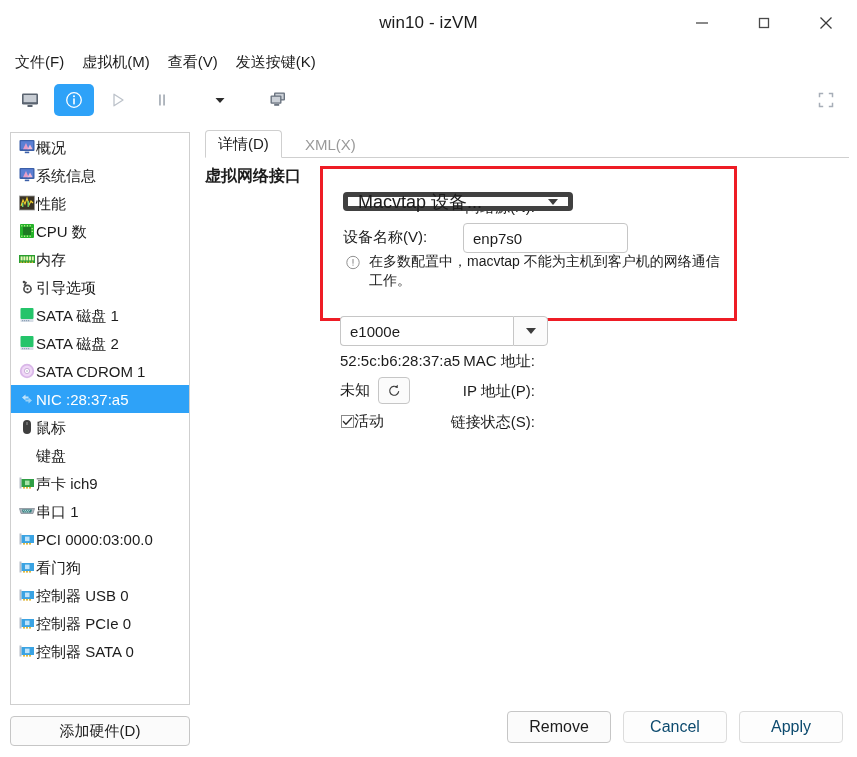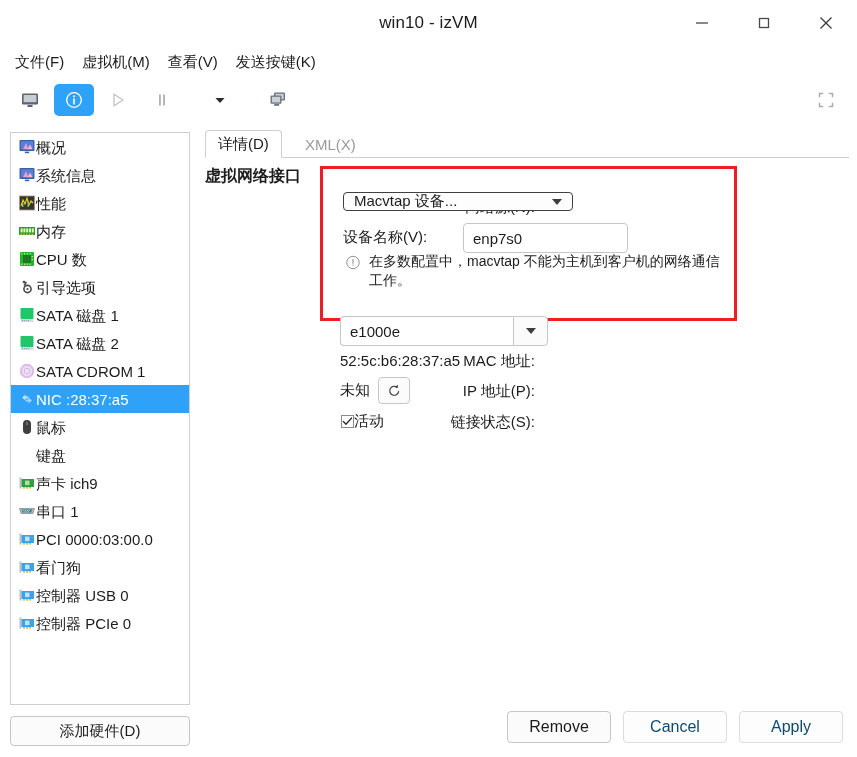--- a/index.html
+++ b/index.html
@@ -91,22 +91,22 @@
     position: absolute; left: 120px; top: 36px; width: 417px; height: 155px;
     border: 3px solid #ee1c25; background: transparent; pointer-events: none;
   }
 
   
   .frow { position: absolute; display: flex; align-items: center; }
   .flabel { font-size: 15px; color: #1c1c1c; text-align: right; white-space: nowrap; }
   .fvalue { font-size: 15px; color: #1c1c1c; white-space: nowrap; }
 
   .combo {
-    height: 19px; border: 1px solid #404040; border-radius: 4px; background: #fdfdfd;
-    display: flex; align-items: center; padding: 0 10px; font-size: 15px; color: #1c1c1c;
+    height: 19px; border: 5px solid #404040; border-radius: 4px; background: #fdfdfd;
+    display: flex; align-items: center; padding: 0 10px; font-size: 18px; color: #1c1c1c;
     justify-content: space-between; gap: 10px;
   }
   .caret { width: 0; height: 0; border-left: 5px solid transparent; border-right: 5px solid transparent;
            border-top: 6px solid #3d3d3d; margin-left: 6px; }
 
   .textfield {
     height: 30px; border: 1px solid #c6c6c6; border-radius: 4px; background: #fff;
     display: flex; align-items: center; padding: 0 9px; font-size: 15px; color: #1c1c1c;
   }
 
@@ -259,41 +259,20 @@
       </div>
 
       <div class="hw-item">
         <svg class="hw-icon" viewBox="0 0 18 18">
           <rect x="1.5" y="2" width="15" height="14" fill="#3a3326" stroke="#9a9a9a" stroke-width="0.8"></rect>
           <polyline points="3,12 5,6 7,10 9,4 11,11 13,7 15,9" fill="none" stroke="#f2d02c" stroke-width="1.1"></polyline>
           <rect x="4" y="9" width="1.4" height="4" fill="#6fd36f"></rect>
           <rect x="9.5" y="7" width="1.4" height="6" fill="#6fd36f"></rect>
         </svg>
         <span class="hw-label">性能</span>
-      </div>
-
-      <div class="hw-item">
-        <svg class="hw-icon" viewBox="0 0 18 18">
-          <rect x="1" y="5" width="16" height="8" fill="#2a9e2f"></rect>
-          <g fill="#e8f7b8">
-            <rect x="2.6" y="6.4" width="2" height="4"></rect>
-              <rect x="5.4" y="6.4" width="2" height="4"></rect>
-            <rect x="8.2" y="6.4" width="2" height="4"></rect>
-              <rect x="11" y="6.4" width="2" height="4"></rect>
-            <rect x="13.8" y="6.4" width="2" height="4"></rect>
-          </g>
-          <g fill="#e0b73a">
-            <rect x="2.4" y="11.6" width="1.4" height="1.4"></rect>
-              <rect x="5.2" y="11.6" width="1.4" height="1.4"></rect>
-            <rect x="8" y="11.6" width="1.4" height="1.4"></rect>
-              <rect x="10.8" y="11.6" width="1.4" height="1.4"></rect>
-            <rect x="13.6" y="11.6" width="1.4" height="1.4"></rect>
-          </g>
-        </svg>
-        <span class="hw-label">内存</span>
       </div>
 
       <div class="hw-item">
         <svg class="hw-icon" viewBox="0 0 18 18">
           <rect x="2" y="2" width="14" height="14" rx="1" fill="#25b32a"></rect>
           <rect x="5" y="5" width="8" height="8" fill="#1d7a22"></rect>
           <g fill="#d8f5a0">
             <rect x="3.2" y="3.2" width="1.2" height="1.2"></rect>
               <rect x="6" y="3.2" width="1.2" height="1.2"></rect>
             <rect x="8.8" y="3.2" width="1.2" height="1.2"></rect>
@@ -304,20 +283,41 @@
               <rect x="11.6" y="13.6" width="1.2" height="1.2"></rect>
             <rect x="13.6" y="6" width="1.2" height="1.2"></rect>
               <rect x="13.6" y="8.8" width="1.2" height="1.2"></rect>
           </g>
         </svg>
         <span class="hw-label">CPU 数</span>
       </div>
 
       <div class="hw-item">
         <svg class="hw-icon" viewBox="0 0 18 18">
+          <rect x="1" y="5" width="16" height="8" fill="#2a9e2f"></rect>
+          <g fill="#e8f7b8">
+            <rect x="2.6" y="6.4" width="2" height="4"></rect>
+              <rect x="5.4" y="6.4" width="2" height="4"></rect>
+            <rect x="8.2" y="6.4" width="2" height="4"></rect>
+              <rect x="11" y="6.4" width="2" height="4"></rect>
+            <rect x="13.8" y="6.4" width="2" height="4"></rect>
+          </g>
+          <g fill="#e0b73a">
+            <rect x="2.4" y="11.6" width="1.4" height="1.4"></rect>
+              <rect x="5.2" y="11.6" width="1.4" height="1.4"></rect>
+            <rect x="8" y="11.6" width="1.4" height="1.4"></rect>
+              <rect x="10.8" y="11.6" width="1.4" height="1.4"></rect>
+            <rect x="13.6" y="11.6" width="1.4" height="1.4"></rect>
+          </g>
+        </svg>
+        <span class="hw-label">内存</span>
+      </div>
+
+      <div class="hw-item">
+        <svg class="hw-icon" viewBox="0 0 18 18">
           <circle cx="9.5" cy="11" r="3.6" fill="none" stroke="#4a4a4a" stroke-width="1.6"></circle>
           <circle cx="9.5" cy="11" r="1.1" fill="#4a4a4a"></circle>
           <path d="M5.5 7.5 L7.5 3.5 L9 4.2 L7 8" fill="#4a4a4a"></path>
           <circle cx="6" cy="4" r="1.3" fill="#4a4a4a"></circle>
         </svg>
         <span class="hw-label">引导选项</span>
       </div>
 
       <div class="hw-item">
         <svg class="hw-icon" viewBox="0 0 18 18">
@@ -458,20 +458,33 @@
           <rect x="7" y="6.6" width="4.5" height="4.5" fill="#bfe3fb"></rect>
           <g fill="#e0b73a">
             <rect x="5" y="13" width="2" height="1.6"></rect>
               <rect x="8" y="13" width="2" height="1.6"></rect>
             <rect x="11" y="13" width="2" height="1.6"></rect>
           </g>
         </svg>
         <span class="hw-label">控制器 PCIe 0</span>
       </div>
 
+      <div class="hw-item">
+        <svg class="hw-icon" viewBox="0 0 18 18">
+          <rect x="1.5" y="3.5" width="2" height="11" fill="#b8bec7"></rect>
+          <rect x="3.5" y="5" width="12.5" height="8" fill="#3aa3e3"></rect>
+          <rect x="7" y="6.6" width="4.5" height="4.5" fill="#bfe3fb"></rect>
+          <g fill="#e0b73a">
+            <rect x="5" y="13" width="2" height="1.6"></rect>
+              <rect x="8" y="13" width="2" height="1.6"></rect>
+            <rect x="11" y="13" width="2" height="1.6"></rect>
+          </g>
+        </svg>
+        <span class="hw-label">控制器 SATA 0</span>
+      </div>
 
     </div>
 
     <div class="addhw-btn">添加硬件(D)</div>
 
     <div class="panel">
 
       <div class="tabs">
         <div class="tabline"></div>
         <div class="tab active">详情(D)</div>

